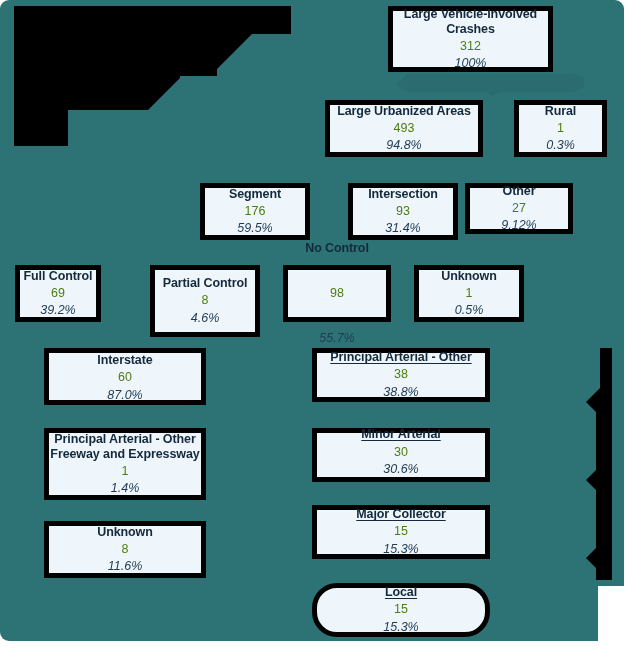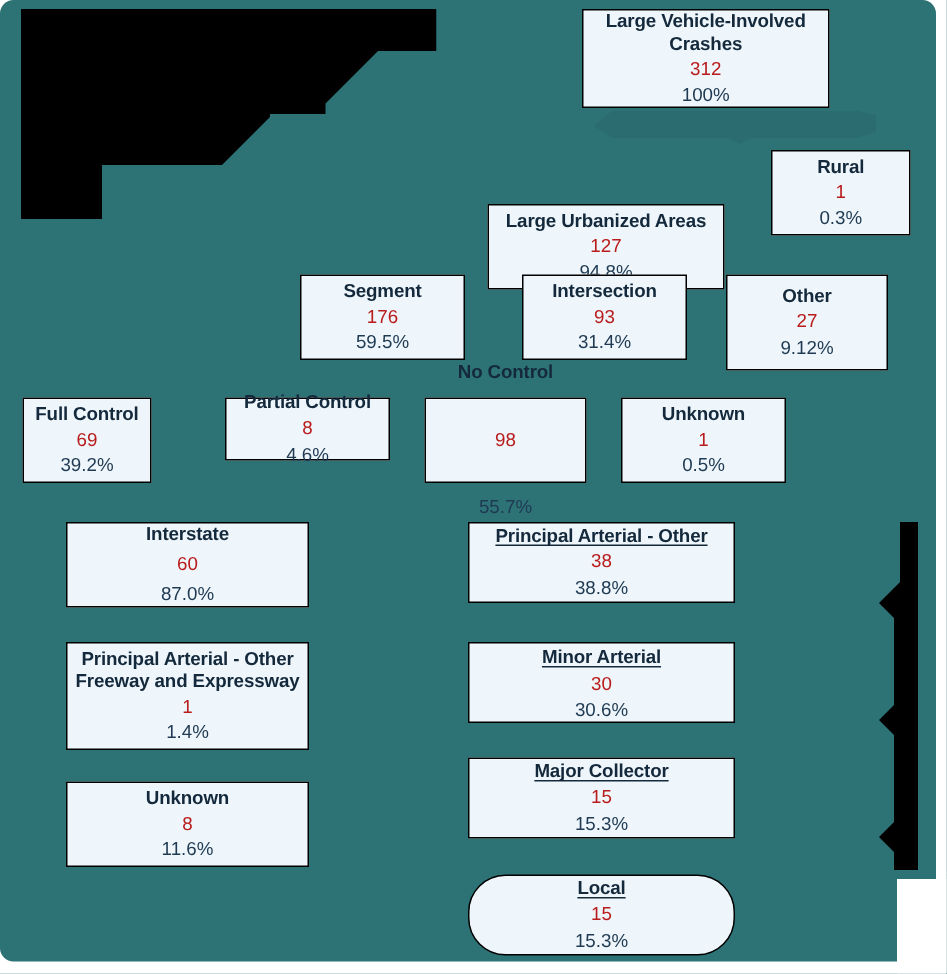--- a/index.html
+++ b/index.html
@@ -42,60 +42,60 @@
 
   
   #connector{
     position:absolute;left:396px;top:74px;width:196px;height:22px;
   }
 
   
   .node{
     position:absolute;
     background:#eef6fb;
-    border:1px solid #000000;
+    border:5px solid #000000;
     box-sizing:border-box;
     display:flex;flex-direction:column;
     align-items:center;justify-content:center;
     text-align:center;
     color:#1c2d3f;
     line-height:1.22;
   }
   .node .title{
     font-weight:bold;
     font-size:12.5px;
     color:#14293c;
     letter-spacing:-0.1px;
     white-space:pre-line;
   }
   .node .title.u{ text-decoration:underline; text-underline-offset:1.5px;}
-  .node .count{ font-size:12.5px; color:#b91c1c; margin-top:2px;}
-  .node .pct{ font-size:12.5px; color:#1f3a52; margin-top:2px;}
+  .node .count{ font-size:12.5px; color:#4d7c0f; margin-top:2px;}
+  .node .pct{ font-size:12.5px; color:#1f3a52; margin-top:2px;font-style:italic;}
 </style>
 </head>
 <body>
 
 <div id="canvas">
 
   <div id="teal"></div>
 
   <svg id="connector" viewBox="0 0 196 22" preserveAspectRatio="none">
     <path d="M0,10 L12,0 L86,0 L93,-5 L100,0 L176,0 L188,3 L188,14 L176,18
              L104,18 L97,22 L90,18 L12,18 Z" fill="#2a6b6e" opacity="0.85"></path>
   </svg>
 
   <div class="node" style="left:388px;top:6px;width:165px;height:66px;">
     <div class="title">Large Vehicle-Involved Crashes</div>
     <div class="count">312</div>
     <div class="pct">100%</div>
   </div>
 
-  <div class="node" style="left:325px;top:100px;width:158px;height:57px;margin-top:36px;">
+  <div class="node" style="left:325px;top:100px;width:158px;height:57px;">
     <div class="title">Large Urbanized Areas</div>
-    <div class="count">127</div>
+    <div class="count">493</div>
     <div class="pct">94.8%</div>
   </div>
 
   <div class="node" style="left:514px;top:100px;width:93px;height:57px;">
     <div class="title">Rural</div>
     <div class="count">1</div>
     <div class="pct">0.3%</div>
   </div>
 
   <div class="node" style="left:200px;top:183px;width:110px;height:57px;">
@@ -103,33 +103,33 @@
     <div class="count">176</div>
     <div class="pct">59.5%</div>
   </div>
 
   <div class="node" style="left:348px;top:183px;width:110px;height:57px;">
     <div class="title">Intersection</div>
     <div class="count">93</div>
     <div class="pct">31.4%</div>
   </div>
 
-  <div class="node" style="left:484px;top:183px;width:108px;height:64px;">
+  <div class="node" style="left:465px;top:183px;width:108px;height:51px;">
     <div class="title">Other</div>
     <div class="count">27</div>
     <div class="pct">9.12%</div>
   </div>
 
   <div class="node" style="left:15px;top:265px;width:86px;height:57px;">
     <div class="title">Full Control</div>
     <div class="count">69</div>
     <div class="pct">39.2%</div>
   </div>
 
-  <div class="node" style="left:150px;top:265px;width:110px;height:42px;">
+  <div class="node" style="left:150px;top:265px;width:110px;height:72px;">
     <div class="title">Partial Control</div>
     <div class="count">8</div>
     <div class="pct">4.6%</div>
   </div>
 
   <div class="node" style="left:283px;top:265px;width:108px;height:57px;gap:28px;">
     <div class="title">No Control</div>
     <div class="count">98</div>
     <div class="pct">55.7%</div>
   </div>

